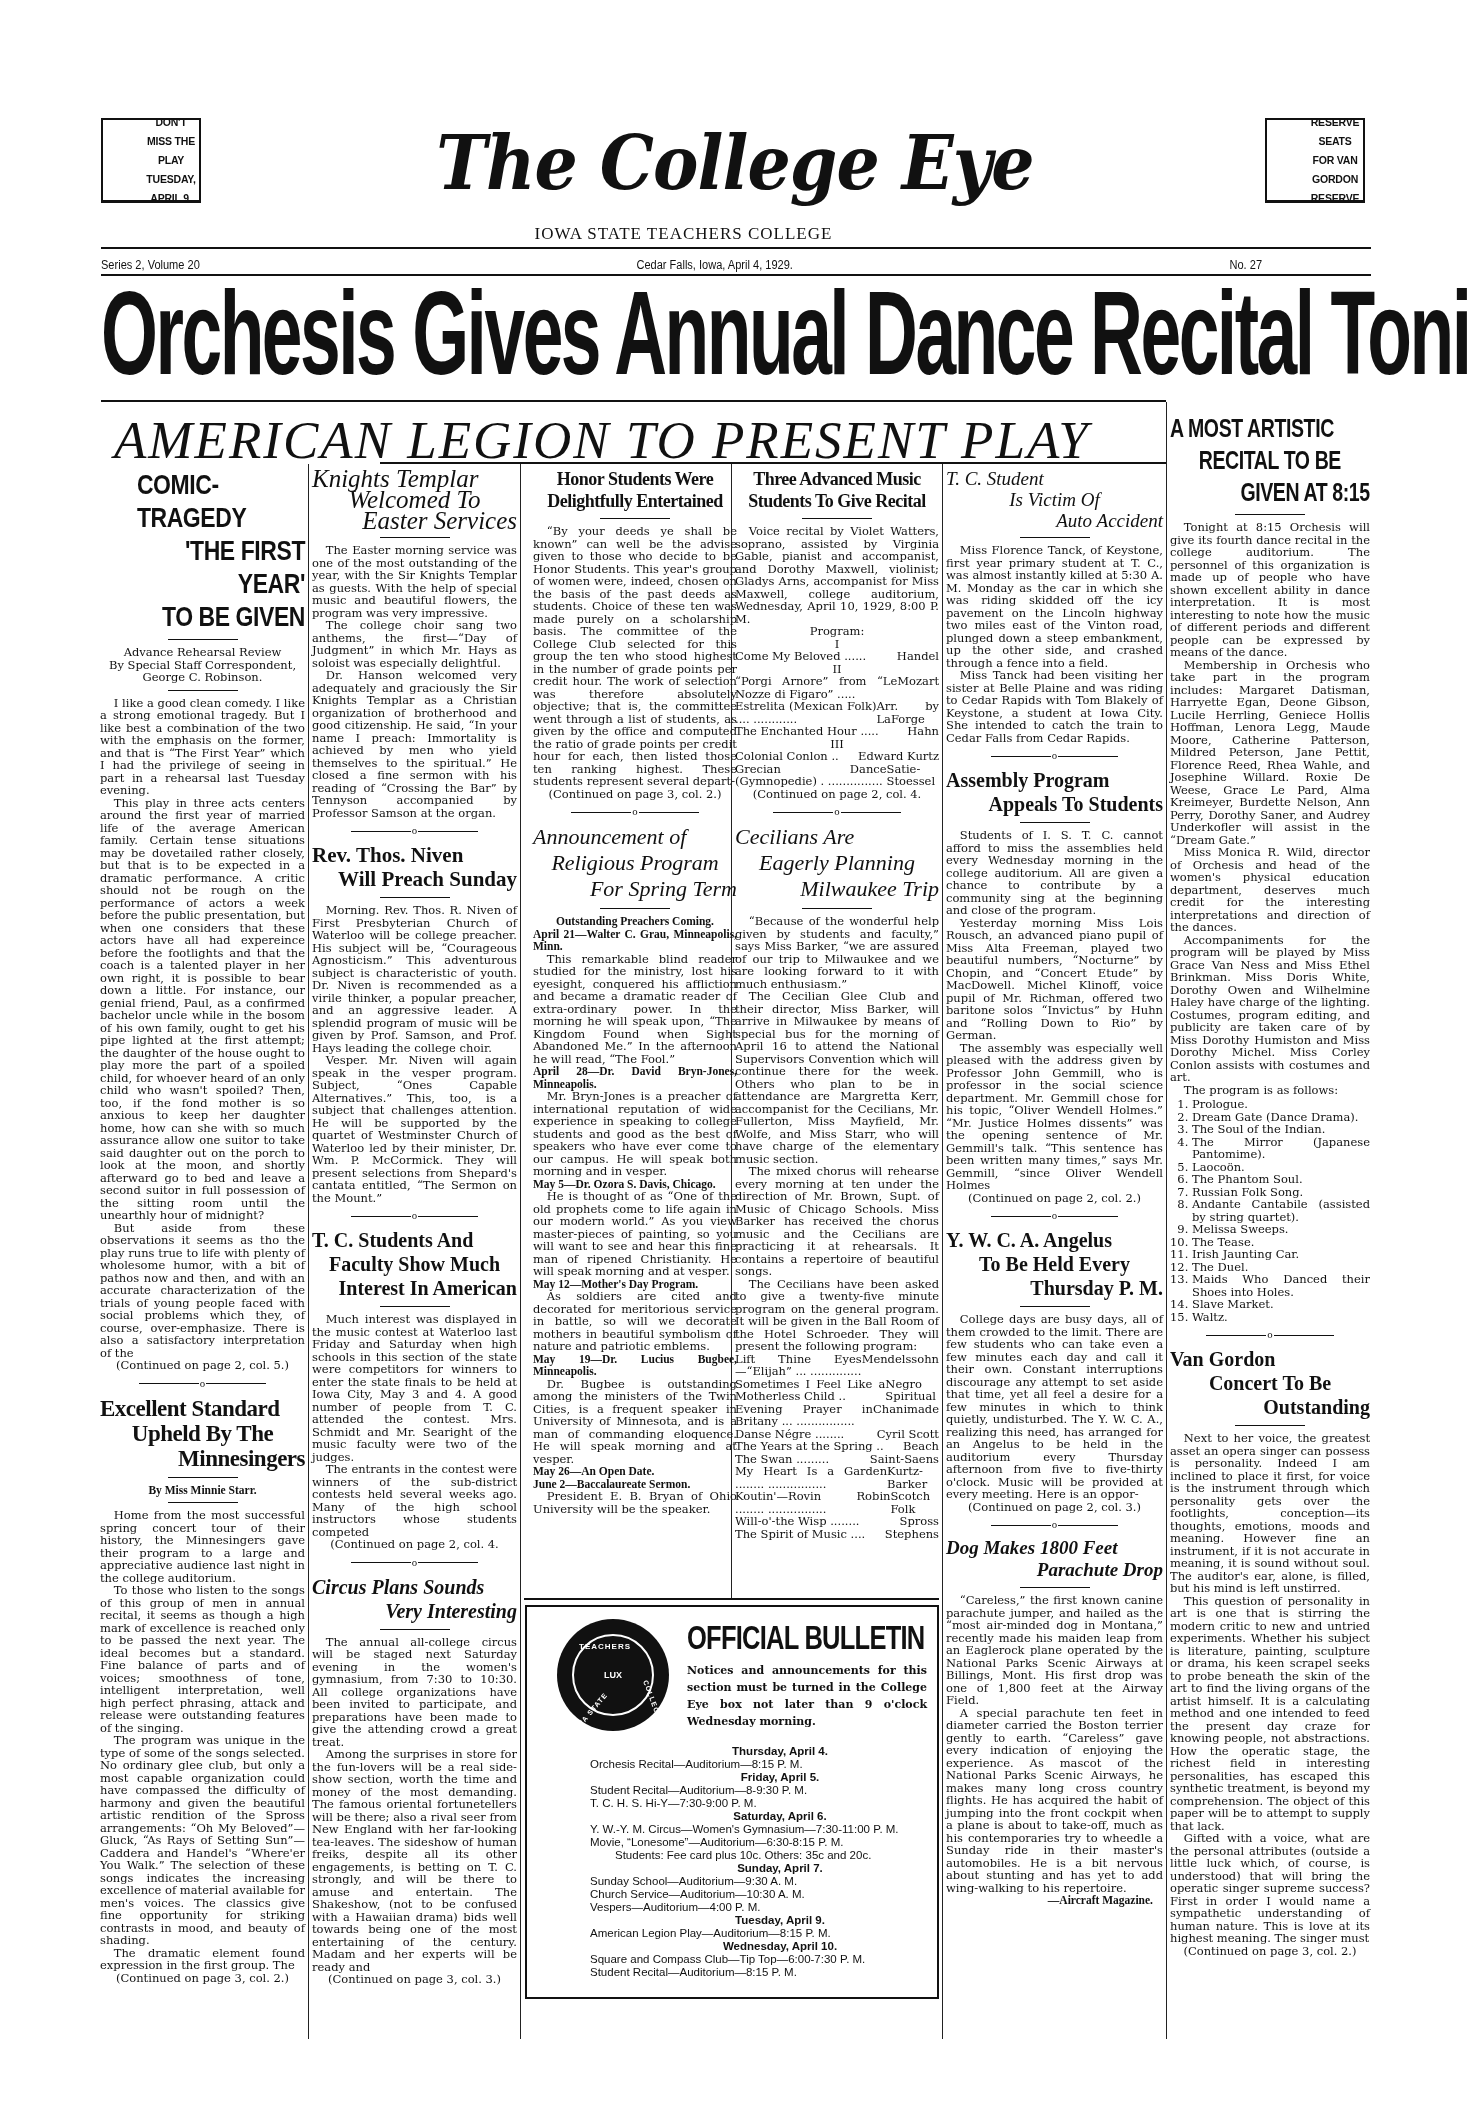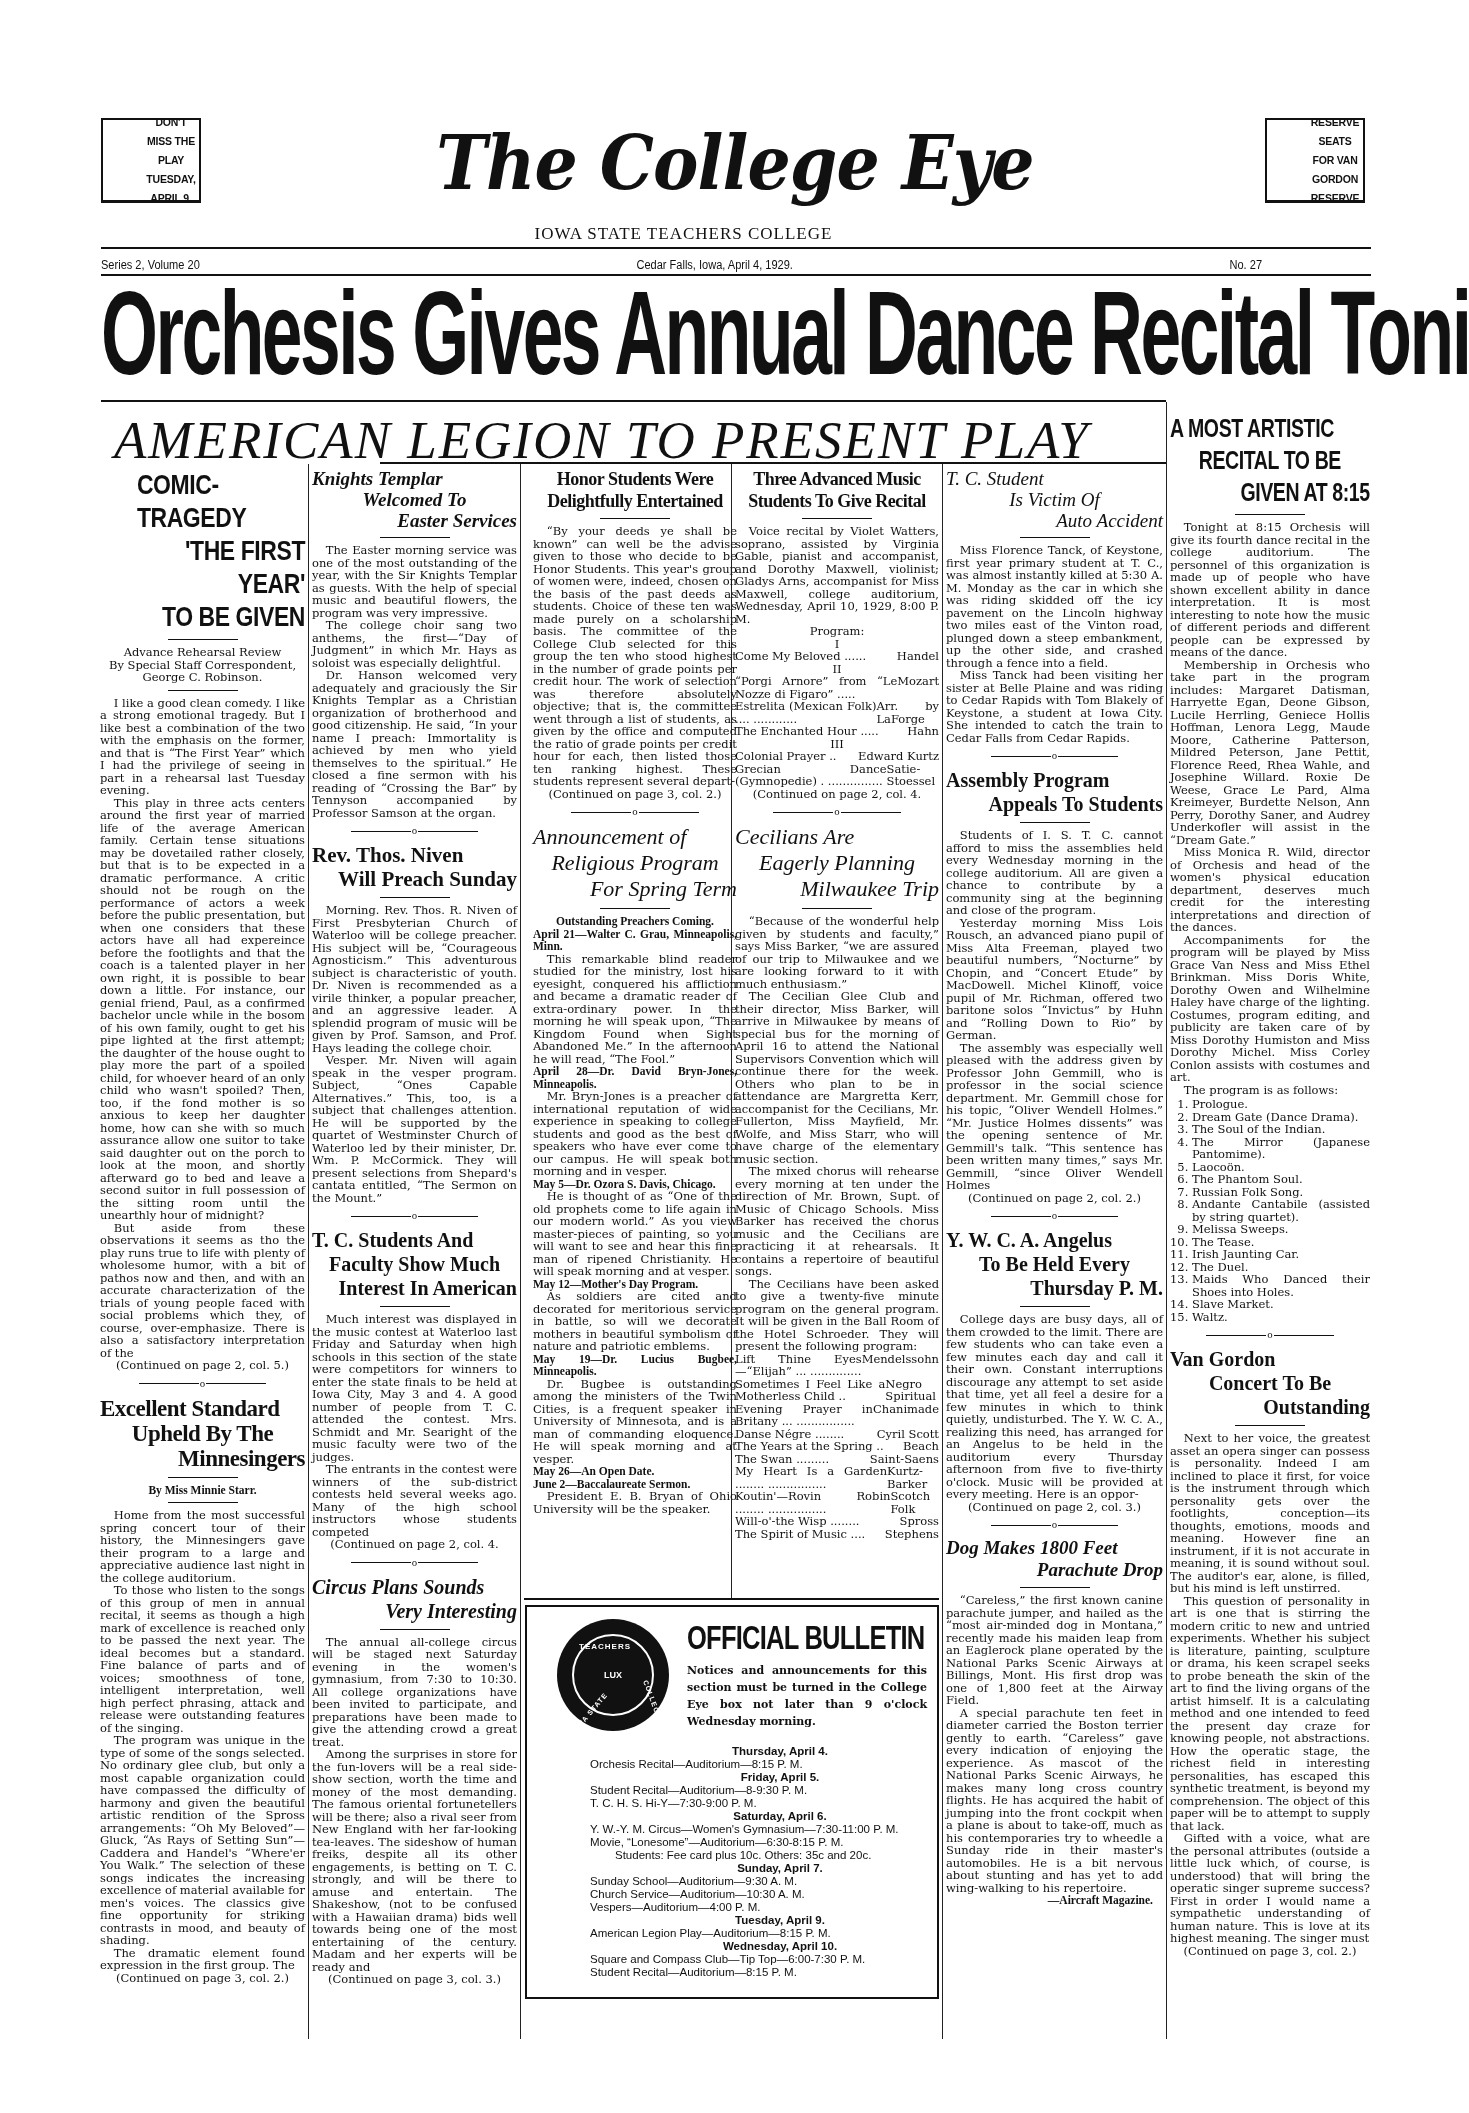--- a/index.html
+++ b/index.html
@@ -115,21 +115,21 @@
     <p>Home from the most successful spring concert tour of their history, the Minnesingers gave their program to a large and appreciative audience last night in the college auditorium.</p>
     <p>To those who listen to the songs of this group of men in annual recital, it seems as though a high mark of excellence is reached only to be passed the next year. The ideal becomes but a standard. Fine balance of parts and of voices; smoothness of tone, intelligent interpretation, well high perfect phrasing, attack and release were outstanding features of the singing.</p>
     <p>The program was unique in the type of some of the songs selected. No ordinary glee club, but only a most capable organization could have compassed the difficulty of harmony and given the beautiful artistic rendition of the Spross arrangements: “Oh My Beloved”—Gluck, “As Rays of Setting Sun”—Caddera and Handel's “Where'er You Walk.” The selection of these songs indicates the increasing excellence of material available for men's voices. The classics give fine opportunity for striking contrasts in mood, and beauty of shading.</p>
     <p>The dramatic element found expression in the first group. The</p>
     <div class="center">(Continued on page 3, col. 2.)</div>
   </div>
 </div>
 
 <div class="col" style="left:312px;top:468px;width:205px;">
   <div>
-    <div class="hd-ital" style="font-size:19px;line-height:21px;font-weight:bold;">
+    <div class="hd-ital" style="font-size:25px;line-height:21px;font-weight:normal;">
       <div>Knights Templar</div>
       <div class="center">Welcomed To</div>
       <div class="right">Easter Services</div>
     </div>
     <div class="short-rule"></div>
     <p>The Easter morning service was one of the most outstanding of the year, with the Sir Knights Templar as guests. With the help of special music and beautiful flowers, the program was very impressive.</p>
     <p>The college choir sang two anthems, the first—“Day of Judgment” in which Mr. Hays as soloist was especially delightful.</p>
     <p>Dr. Hanson welcomed very adequately and graciously the Sir Knights Templar as a Christian organization of brotherhood and good citizenship. He said, “In your name I preach: Immortality is achieved by men who yield themselves to the spiritual.” He closed a fine sermon with his reading of “Crossing the Bar” by Tennyson accompanied by Professor Samson at the organ.</p>
   </div>
   <div class="sep">
@@ -254,21 +254,21 @@
     <div class="prog-line">
         <span>Estrelita (Mexican Folk) .... ............</span>
         <span>Arr. by LaForge</span>
       </div>
     <div class="prog-line">
         <span>The Enchanted Hour .....</span>
         <span>Hahn</span>
       </div>
     <div class="center">III</div>
     <div class="prog-line">
-        <span>Colonial Prayer ..</span>
+        <span>Colonial Conlon ..</span>
         <span>Edward Kurtz</span>
       </div>
     <div class="prog-line">
         <span>Grecian Dance (Gymnopedie) . ...............</span>
         <span>Satie-Stoessel</span>
       </div>
     <div class="center">(Continued on page 2, col. 4.</div>
   </div>
   <div class="sep">
       <i></i>

